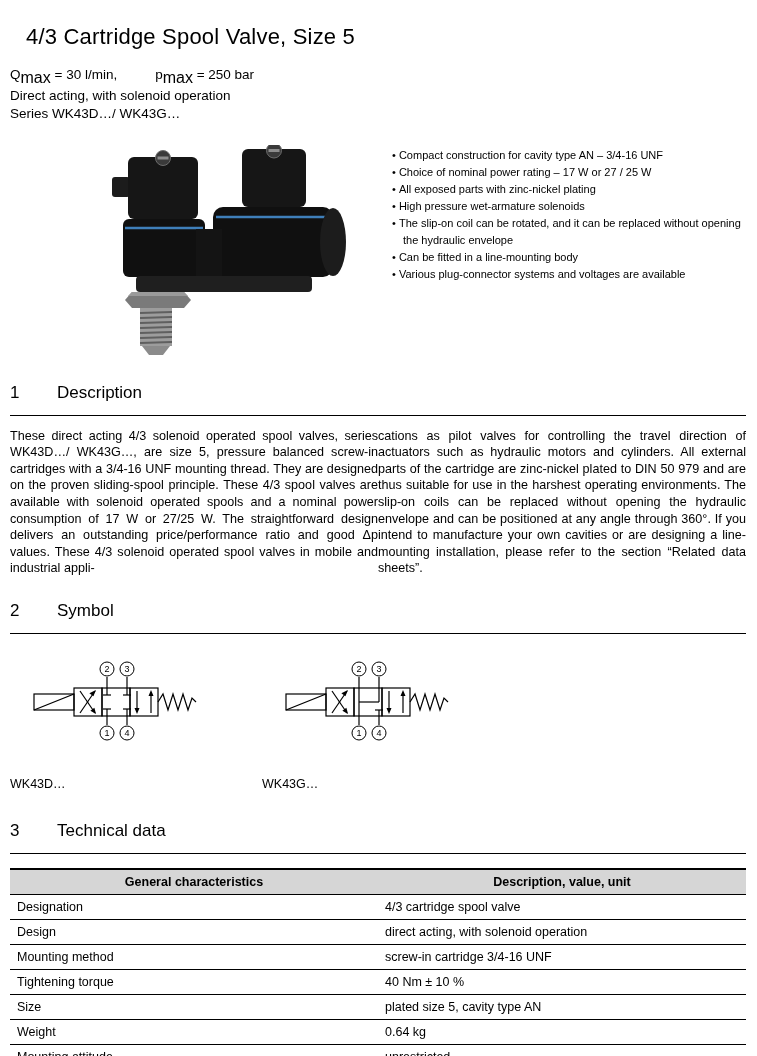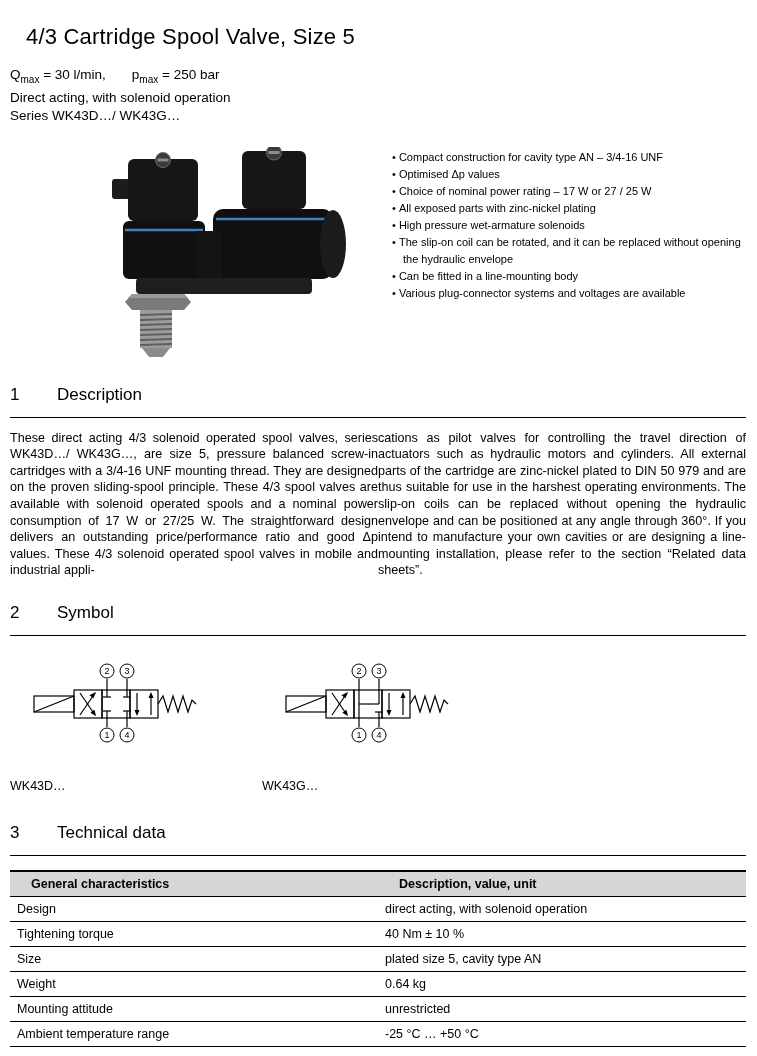--- a/index.html
+++ b/index.html
@@ -4,40 +4,40 @@
 <style>
   html,body{margin:0;padding:0}
   body{
     width:757px;height:1056px;background:#ffffff;color:#000;
     font-family:"Liberation Sans","DejaVu Sans",sans-serif;
     position:relative;overflow:hidden;
   }
   .page{position:absolute;inset:0;padding:8px 11px 0 10px}
   .title{font-size:22px;font-weight:400;margin:16px;letter-spacing:.2px}
   .subhead{margin-top:15px;font-size:13.5px;line-height:18px}
-  .spec-line sub{font-size:10px}
-  .spec-item.second{margin-left:26px}
+  .spec-line sub{font-size:16px}
+  .spec-item.second{margin-left:38px}
   .intro-row{display:flex;margin-top:22px}
   .figure-wrap{width:382px;height:212px;position:relative;flex:none}
   .figure-wrap svg{position:absolute;left:86px;top:0}
   .features{flex:1;list-style:none;margin:2px 0 0 0;padding:0;font-size:11px;line-height:17px}
   .features li{padding-left:11px;text-indent:-11px}
   .features li::before{content:"•\00a0"}
   .section-head{display:flex;align-items:baseline;font-size:17px;padding-bottom:12px;border-bottom:1px solid #000}
   .section-head .sec-num{width:47px;flex:none}
   .sh1{margin-top:26px}
   .sh2{margin-top:24px}
   .sh3{margin-top:30px}
   .desc-row{display:flex;margin-top:12px;font-size:12.6px;line-height:16.6px;text-align:justify}
   .desc-col{flex:1}
   .symbols-row{display:flex;margin-top:22px}
   .symbol-block{margin-right:14px}
   .symbol-label{font-size:12.5px;margin-top:21px}
   table.tech{width:100%;border-collapse:collapse;margin-top:14px;font-size:12.5px;border-top:2px solid #000}
-  table.tech th{background:#d6d6d6;font-weight:bold;text-align:left;padding:5px 21px;border-bottom:1px solid #000}
+  table.tech th{background:#d6d6d6;font-weight:bold;text-align:center;padding:5px 6px;border-bottom:1px solid #000}
   table.tech td{padding:5px 7px;border-bottom:1px solid #000}
   table.tech th:first-child,table.tech td:first-child{width:50%}
 </style>
 </head>
 <body>
 
 <div class="page">
 
   <h1 class="title">4/3 Cartridge Spool Valve, Size 5</h1>
 
@@ -85,21 +85,20 @@
           <line x1="44" y1="183" x2="76" y2="182"></line>
           <line x1="44" y1="188" x2="76" y2="187"></line>
           <line x1="44" y1="193" x2="76" y2="192"></line>
           <line x1="44" y1="198" x2="76" y2="197"></line>
         </g>
         <polygon points="46,201 74,201 67,210 53,210" fill="#8b8b8b"></polygon>
       </svg>
     </div>
     <ul class="features">
       <li>Compact construction for cavity type AN – 3/4-16 UNF</li>
-      <li>Optimised Δp values</li>
       <li>Choice of nominal power rating – 17 W or 27 / 25 W</li>
       <li>All exposed parts with zinc-nickel plating</li>
       <li>High pressure wet-armature solenoids</li>
       <li>The slip-on coil can be rotated, and it can be replaced without opening the hydraulic envelope</li>
       <li>Can be fitted in a line-mounting body</li>
       <li>Various plug-connector systems and voltages are available</li>
     </ul>
   </div>
 
   <div class="section-head sh1">
@@ -221,24 +220,32 @@
 
   <table class="tech">
     <thead>
       <tr>
         <th>General characteristics</th>
         <th>Description, value, unit</th>
       </tr>
     </thead>
     <tbody>
       <tr>
+        <td>Designation</td>
+        <td>4/3 cartridge spool valve</td>
+      </tr>
+      <tr>
         <td>Design</td>
         <td>direct acting, with solenoid operation</td>
       </tr>
       <tr>
+        <td>Mounting method</td>
+        <td>screw-in cartridge 3/4-16 UNF</td>
+      </tr>
+      <tr>
         <td>Tightening torque</td>
         <td>40 Nm ± 10 %</td>
       </tr>
       <tr>
         <td>Size</td>
         <td>plated size 5, cavity type AN</td>
       </tr>
       <tr>
         <td>Weight</td>
         <td>0.64 kg</td>

